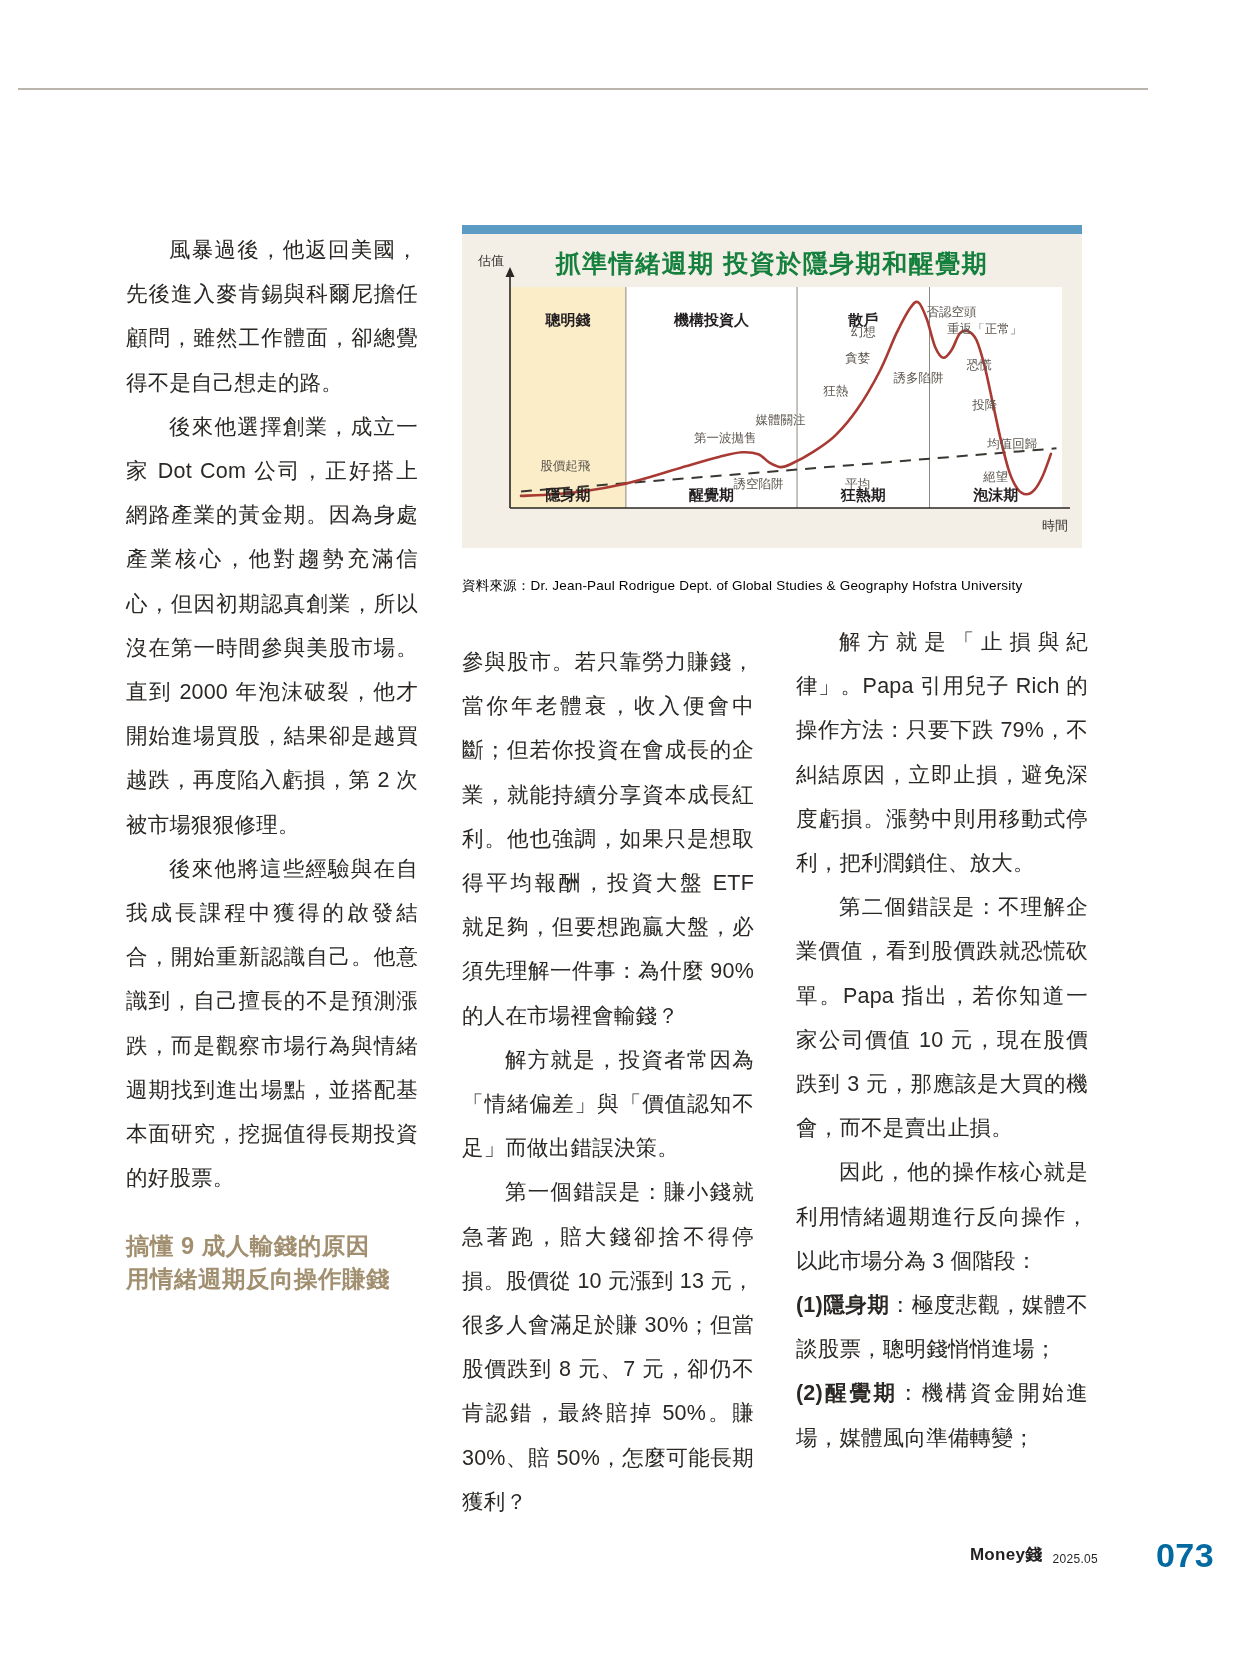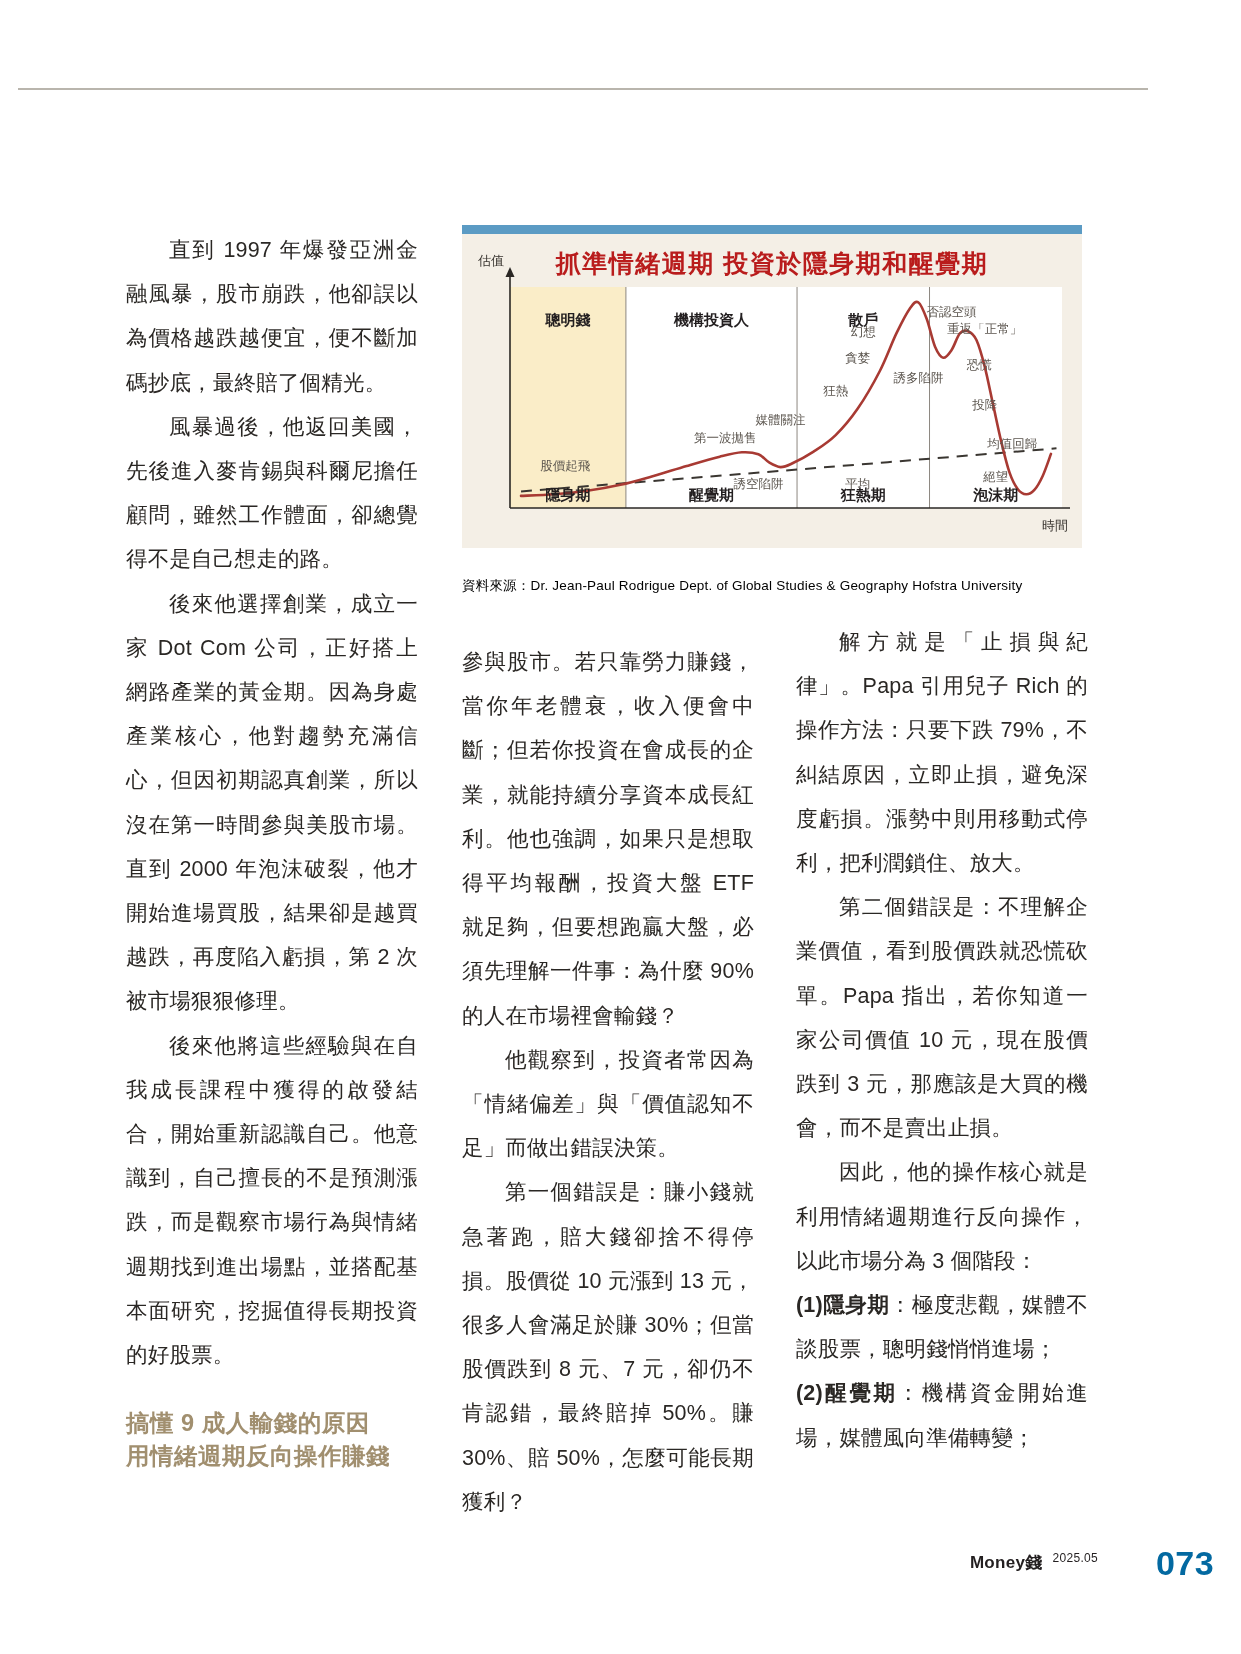--- a/index.html
+++ b/index.html
@@ -80,21 +80,21 @@
     background: #5b9bc4;
   }
   #fig-title {
     position: absolute;
     left: 0;
     top: 22px;
     width: 100%;
     text-align: center;
     font-size: 25px;
     font-weight: bold;
-    color: #b91c1c;
+    color: #15803d;
     letter-spacing: 1.5px;
   }
   #fig-canvas {
     position: absolute;
     left: 0; top: 0;
     width: 620px; height: 323px;
   }
   #fig-source {
     position: absolute;
     left: 462px;
@@ -103,23 +103,23 @@
     font-size: 13.5px;
     color: #000000;
     letter-spacing: 0.2px;
     line-height: 20px;
   }
 
   
   #footer {
     position: absolute;
     right: 143px;
-    bottom: 80px;
+    bottom: 88px;
     display: flex;
-    align-items: flex-start;
+    align-items: flex-end;
     gap: 10px;
   }
   #footer .fmag {
     font-size: 17px;
     font-weight: bold;
     color: #231f20;
     letter-spacing: 0.3px;
   }
   #footer .fdate {
     font-size: 12px;
@@ -136,33 +136,32 @@
     letter-spacing: 0.5px;
     margin-top: 36px;
   }
 </style>
 </head>
 <body>
 
 <div class="top-rule"></div>
 
 <div class="col" id="col-left">
-  <p class="ind">直到 1997 年爆發亞洲金融風暴，股市崩跌，他卻誤以為價格越跌越便宜，便不斷加碼抄底，最終賠了個精光。</p>
   <p class="ind">風暴過後，他返回美國，先後進入麥肯錫與科爾尼擔任顧問，雖然工作體面，卻總覺得不是自己想走的路。</p>
   <p class="ind">後來他選擇創業，成立一家 Dot Com 公司，正好搭上網路產業的黃金期。因為身處產業核心，他對趨勢充滿信心，但因初期認真創業，所以沒在第一時間參與美股市場。直到 2000 年泡沫破裂，他才開始進場買股，結果卻是越買越跌，再度陷入虧損，第 2 次被市場狠狠修理。</p>
   <p class="ind">後來他將這些經驗與在自我成長課程中獲得的啟發結合，開始重新認識自己。他意識到，自己擅長的不是預測漲跌，而是觀察市場行為與情緒週期找到進出場點，並搭配基本面研究，挖掘值得長期投資的好股票。</p>
   <div class="subhead">
     <div>搞懂 9 成人輸錢的原因</div>
     <div>用情緒週期反向操作賺錢</div>
   </div>
 </div>
 
 <div class="col" id="col-mid">
   <p>參與股市。若只靠勞力賺錢，當你年老體衰，收入便會中斷；但若你投資在會成長的企業，就能持續分享資本成長紅利。他也強調，如果只是想取得平均報酬，投資大盤 ETF 就足夠，但要想跑贏大盤，必須先理解一件事：為什麼 90% 的人在市場裡會輸錢？</p>
-  <p class="ind">他觀察到，投資者常因為「情緒偏差」與「價值認知不足」而做出錯誤決策。</p>
+  <p class="ind">解方就是，投資者常因為「情緒偏差」與「價值認知不足」而做出錯誤決策。</p>
   <p class="ind">第一個錯誤是：賺小錢就急著跑，賠大錢卻捨不得停損。股價從 10 元漲到 13 元，很多人會滿足於賺 30%；但當股價跌到 8 元、7 元，卻仍不肯認錯，最終賠掉 50%。賺 30%、賠 50%，怎麼可能長期獲利？</p>
 </div>
 
 <div class="col" id="col-right">
   <p class="ind">解方就是「止損與紀律」。Papa 引用兒子 Rich 的操作方法：只要下跌 79%，不糾結原因，立即止損，避免深度虧損。漲勢中則用移動式停利，把利潤鎖住、放大。</p>
   <p class="ind">第二個錯誤是：不理解企業價值，看到股價跌就恐慌砍單。Papa 指出，若你知道一家公司價值 10 元，現在股價跌到 3 元，那應該是大買的機會，而不是賣出止損。</p>
   <p class="ind">因此，他的操作核心就是利用情緒週期進行反向操作，以此市場分為 3 個階段：</p>
   <p><span class="bulletlead">(1)</span><span class="bulletlead">隱身期</span><span>：極度悲觀，媒體不談股票，聰明錢悄悄進場；</span></p>
   <p><span class="bulletlead">(2)</span><span class="bulletlead">醒覺期</span><span>：機構資金開始進場，媒體風向準備轉變；</span></p>
 </div>

